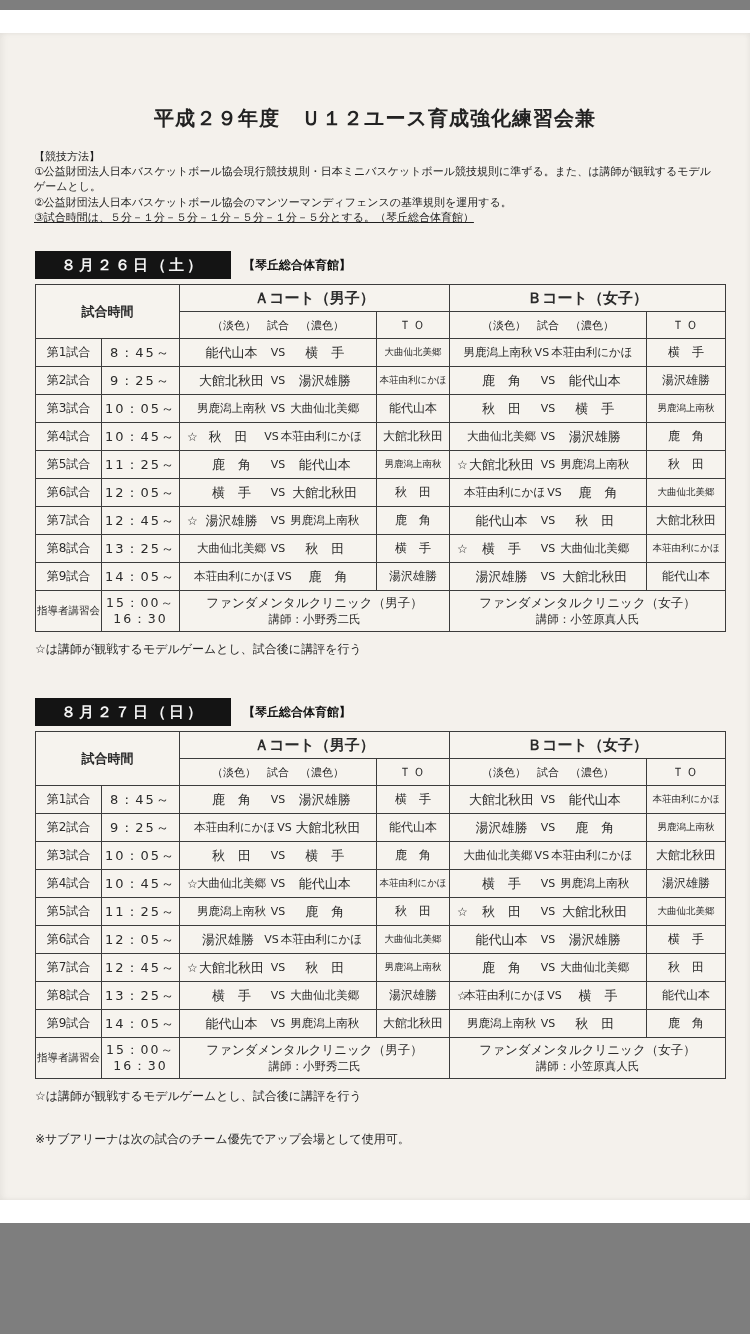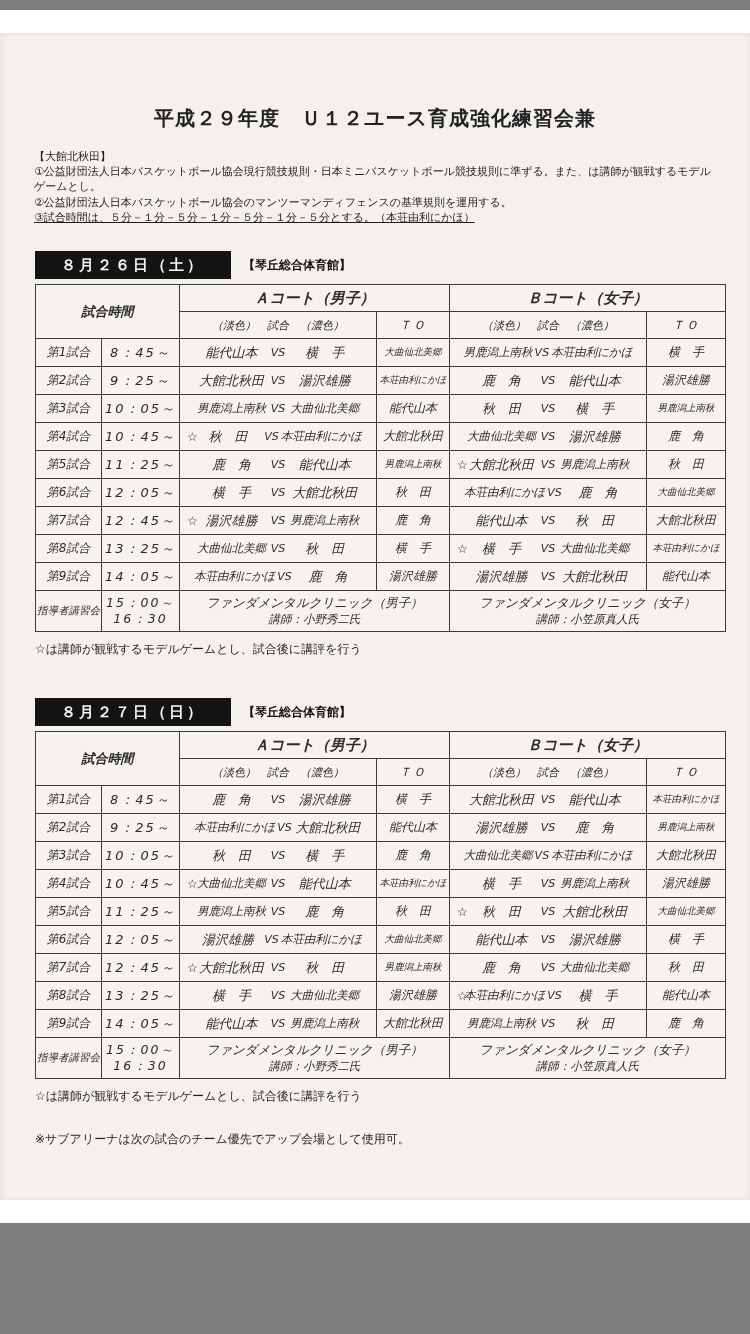--- a/index.html
+++ b/index.html
@@ -69,21 +69,20 @@
     margin-left: 12px;
     color: #111;
   }
 
   table.schedule {
     border-collapse: collapse;
     margin-left: 35px;
     width: 690px;
     table-layout: fixed;
     background: #f6f3ee;
-    font-style: italic;
   }
   table.schedule th, table.schedule td {
     border: 1px solid #3c3c3c;
     text-align: center;
     vertical-align: middle;
     padding: 0;
     overflow: hidden;
   }
   table.schedule thead tr { height: 27px; }
   th.court-h { font-size: 15px; font-weight: 600; }
@@ -130,24 +129,24 @@
 
 <div class="screen">
   <div class="mat">
     <div class="paper">
 
       <div class="title-block">
         <div class="title-line">平成２９年度　Ｕ１２ユース育成強化練習会兼</div>
       </div>
 
       <div class="rules">
-        <div>【大館北秋田】</div>
+        <div>【競技方法】</div>
         <div>①公益財団法人日本バスケットボール協会現行競技規則・日本ミニバスケットボール競技規則に準ずる。また、は講師が観戦するモデルゲームとし。</div>
         <div>②公益財団法人日本バスケットボール協会のマンツーマンディフェンスの基準規則を運用する。</div>
-        <div class="underline">③試合時間は、５分－１分－５分－１分－５分－１分－５分とする。（本荘由利にかほ）</div>
+        <div class="underline">③試合時間は、５分－１分－５分－１分－５分－１分－５分とする。（琴丘総合体育館）</div>
       </div>
 
       <section class="day-section">
         <div class="banner-row">
           <div class="date-banner">８月２６日（土）</div>
           <div class="venue">【琴丘総合体育館】</div>
         </div>
         <table class="schedule">
           <colgroup>
             <col style="width:66px">

